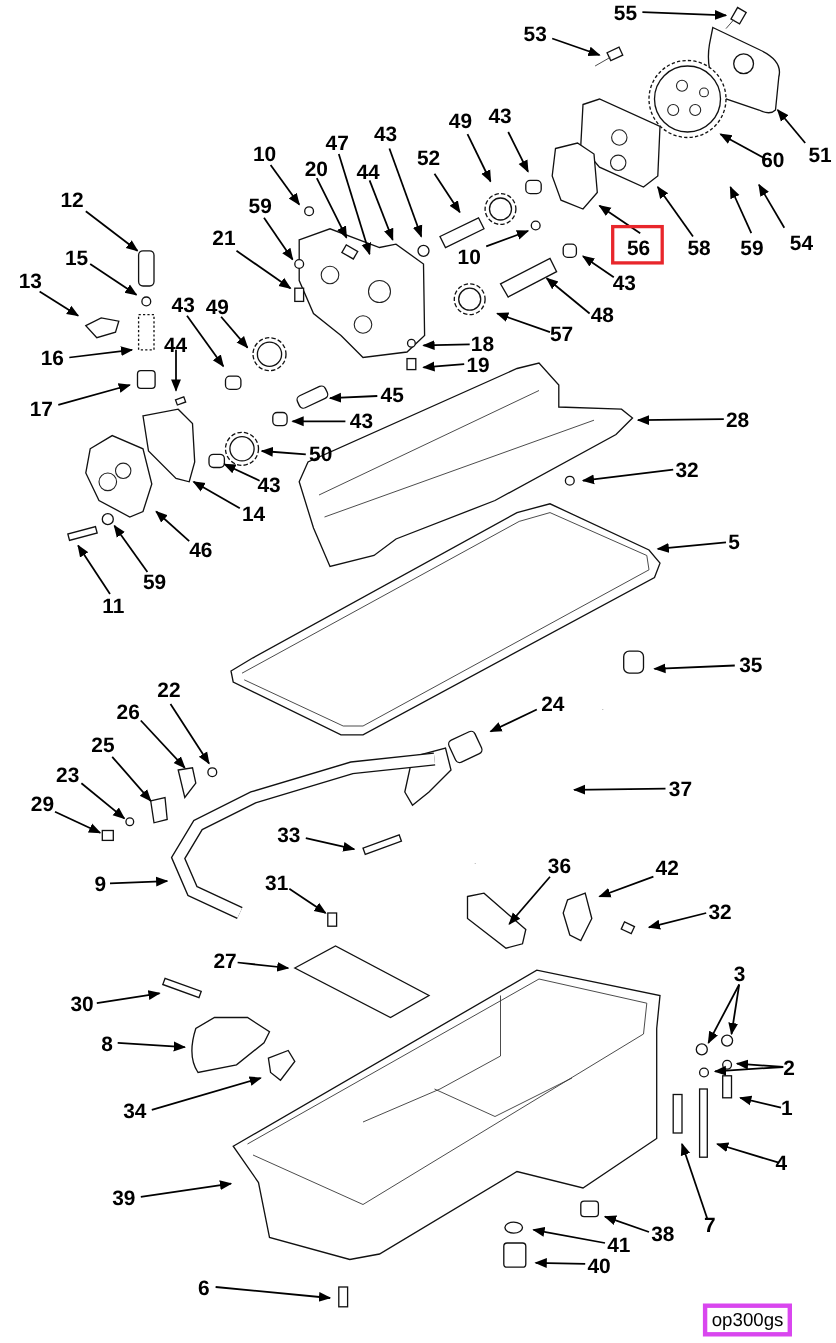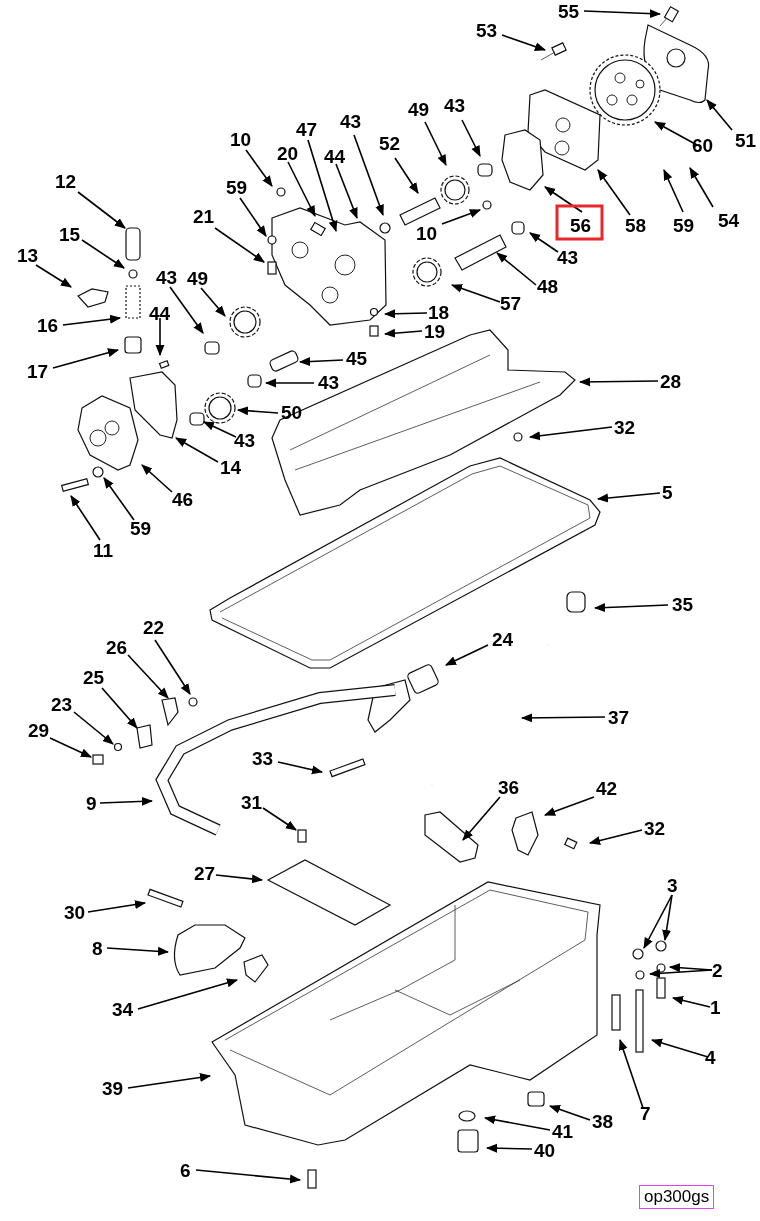--- a/index.html
+++ b/index.html
@@ -4,21 +4,21 @@
 <style>
   html,body{margin:0;padding:0;background:#fff;}
   body{width:760px;height:1221px;overflow:hidden;font-family:"Liberation Sans",sans-serif;}
   #stage{position:absolute;left:0;top:0;width:760px;height:1221px;}
   svg{position:absolute;left:0;top:0;}
   .part{fill:#fff;stroke:#111;stroke-width:1.2;}
   .part-lite{fill:none;stroke:#222;stroke-width:1;}
   .thin{fill:none;stroke:#333;stroke-width:0.8;}
   .lead{stroke:#000;stroke-width:1.6;fill:none;}
   .lbl{font-family:"Liberation Sans",sans-serif;font-weight:bold;font-size:19px;fill:#000;}
-  .ref{position:absolute;left:639px;top:1185px;border:1px solid #d946ef;padding:1px 4px;font-size:17px;background:#fff;}
+  .ref{position:absolute;left:639px;top:1185px;border:4px solid #d946ef;padding:1px 4px;font-size:17px;background:#fff;}
   .hl{fill:none;stroke:#e8262b;stroke-width:3;}
 </style>
 </head>
 <body>
 
 <div id="stage">
 <svg width="760" height="1221" viewBox="0 0 760 1221">
   <defs>
     <marker id="ah" viewBox="0 0 10 10" refX="9" refY="5" markerWidth="7" markerHeight="7" orient="auto-start-reverse">
       <path d="M0,1 L10,5 L0,9 z" fill="#000"></path>

